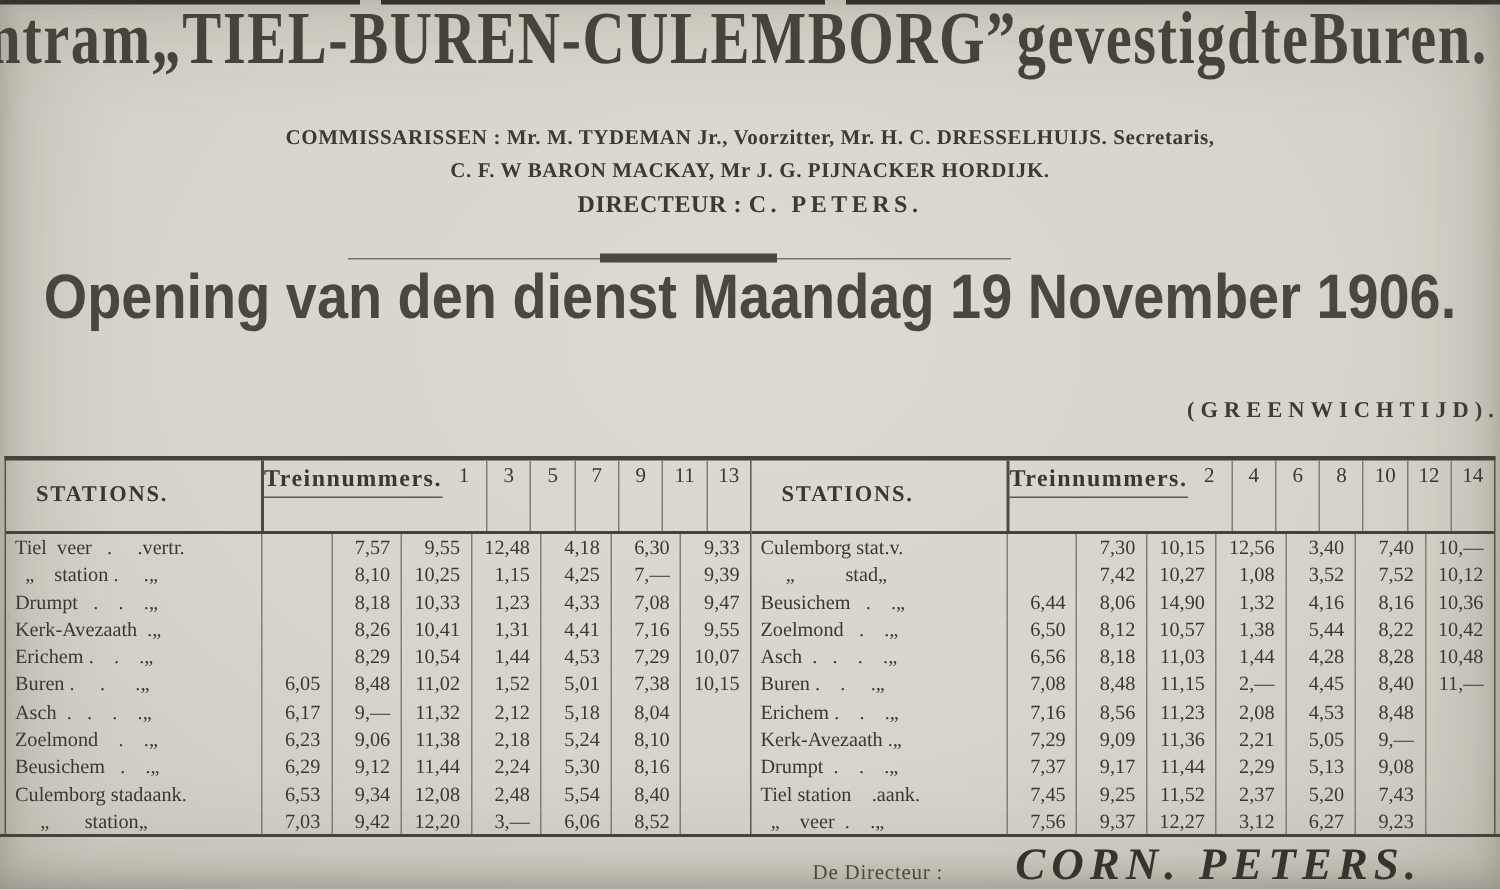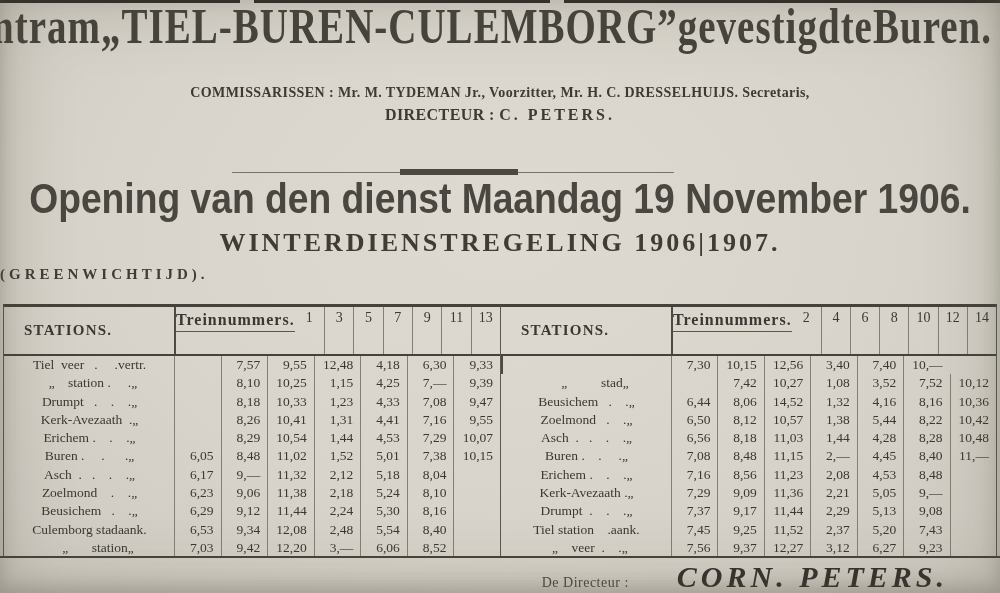--- a/index.html
+++ b/index.html
@@ -23,35 +23,35 @@
   .directeur-line{font-size:16px;line-height:22px;}
   .directeur-name{letter-spacing:3px;margin-top:36px;}
   
   .rule-opening{position:absolute;top:172px;left:232px;width:442px;height:1px;background:#76736a;}
   .rule-opening::after{content:"";position:absolute;left:168px;top:-3px;width:118px;height:6px;background:#4a4840;}
   .opening-headline{position:absolute;top:178px;left:0;width:100%;text-align:center;
     font-family:"Liberation Sans",sans-serif;font-weight:700;font-size:38px;color:#49473f;
     transform:scale(.98,1.1);letter-spacing:0;}
   .winter{position:absolute;top:228px;left:0;width:100%;text-align:center;font-weight:700;
     font-size:26px;letter-spacing:3px;color:#3e3c35;}
-  .greenwich{position:absolute;top:266px;left:0;width:100%;text-align:left;font-weight:700;
+  .greenwich{position:absolute;top:266px;left:0;width:100%;text-align:right;font-weight:700;
     font-size:15px;letter-spacing:4px;color:#3e3c35;}
   
   .tables{position:absolute;top:304px;left:3px;right:3px;display:flex;}
   .tt{width:50%;--stw:170px;border-top:3px solid #44423a;border-left:1.5px solid #5a574e;box-sizing:border-box;}
   .tt:last-child{border-right:1.5px solid #5a574e;}
   .thead{display:grid;grid-template-columns:var(--stw) 1fr;height:47px;border-bottom:2.5px solid #44423a;}
   .h-stations{display:flex;align-items:center;padding-left:20px;font-weight:700;font-size:15px;letter-spacing:1.2px;}
   .h-right{border-left:2px solid #4c4a42;display:flex;}
   .h-trein{height:24px;line-height:25px;text-align:center;font-weight:700;font-size:16px;letter-spacing:1px;border-bottom:1px solid #5a574e;}
   .h-nums{display:grid;grid-template-columns:repeat(7,1fr);flex:1;}
   .hnum{text-align:center;font-size:14px;line-height:21px;}
   .hnum + .hnum{border-left:1px solid #827f75;}
   .trow{display:grid;grid-template-columns:var(--stw) repeat(7,1fr);height:18.3px;font-size:13.5px;line-height:18.3px;}
-  .stcell{display:flex;justify-content:center;padding:0 5px 0 6px;white-space:pre;overflow:hidden;}
+  .stcell{display:flex;justify-content:flex-start;padding:0 5px 0 6px;white-space:pre;overflow:hidden;}
   .stname{white-space:pre;}
   .tcell{text-align:right;padding-right:7px;border-left:1px solid #827f75;font-variant-numeric:tabular-nums;}
   .trow .tcell:first-of-type{border-left:2px solid #4c4a42;}
   .bottom-rule{position:absolute;top:556px;left:0;width:100%;height:2px;background:#45433b;}
   
   .signature{position:absolute;top:560px;right:52px;display:flex;align-items:baseline;gap:16px;}
   .sig-label{font-size:14px;color:#4c4a42;letter-spacing:.5px;}
   .sig-name{font-style:italic;font-weight:700;font-size:30px;letter-spacing:4px;color:#34322c;margin-left:32px;}
 </style>
 </head>
@@ -63,29 +63,29 @@
   <div class="title-row">
     <span class="title-word">Stoomtram</span>
     <span class="title-word">„TIEL-BUREN-CULEMBORG”</span>
     <span class="title-word">gevestigd</span>
     <span class="title-word">te</span>
     <span class="title-word">Buren.</span>
   </div>
 
   <div class="board">
     <div class="board-line">COMMISSARISSEN :  Mr. M. TYDEMAN Jr., Voorzitter,  Mr. H. C. DRESSELHUIJS. Secretaris,</div>
+    <div class="board-line">C. F. W BARON MACKAY,  Mr J. G. PIJNACKER HORDIJK.</div>
     <div class="board-line directeur-line">
       <span>DIRECTEUR :</span>
       <span class="directeur-name">C. PETERS.</span>
     </div>
   </div>
 
   <div class="rule-opening"></div>
   <div class="opening-headline">Opening van den dienst Maandag 19 November 1906.</div>
-  <div class="winter">WINTERDIENSTREGELING  1906|1907.</div>
   <div class="greenwich">(GREENWICHTIJD).</div>
 
   <div class="tables">
     <div class="tt">
       <div class="thead">
         <div class="h-stations">STATIONS.</div>
         <div class="h-right">
           <div class="h-trein">Treinnummers.</div>
           <div class="h-nums">
               <div class="hnum">1</div>
@@ -222,20 +222,21 @@
               <div class="hnum">6</div>
               <div class="hnum">8</div>
               <div class="hnum">10</div>
               <div class="hnum">12</div>
               <div class="hnum">14</div>
             </div>
         </div>
       </div>
       <div class="tbody">
           <div class="trow">
+            <div class="stcell"><span class="stname">Culemborg stat.</span><span class="stsuf">v.</span></div>
             <div class="tcell"></div>
             <div class="tcell">7,30</div>
             <div class="tcell">10,15</div>
             <div class="tcell">12,56</div>
             <div class="tcell">3,40</div>
             <div class="tcell">7,40</div>
             <div class="tcell">10,—</div>
           </div>
           <div class="trow">
             <div class="stcell"><span class="stname">     „          stad</span><span class="stsuf">„</span></div>
@@ -244,21 +245,21 @@
             <div class="tcell">10,27</div>
             <div class="tcell">1,08</div>
             <div class="tcell">3,52</div>
             <div class="tcell">7,52</div>
             <div class="tcell">10,12</div>
           </div>
           <div class="trow">
             <div class="stcell"><span class="stname">Beusichem   .    .</span><span class="stsuf">„</span></div>
             <div class="tcell">6,44</div>
             <div class="tcell">8,06</div>
-            <div class="tcell">14,52</div>
+            <div class="tcell">14,90</div>
             <div class="tcell">1,32</div>
             <div class="tcell">4,16</div>
             <div class="tcell">8,16</div>
             <div class="tcell">10,36</div>
           </div>
           <div class="trow">
             <div class="stcell"><span class="stname">Zoelmond   .    .</span><span class="stsuf">„</span></div>
             <div class="tcell">6,50</div>
             <div class="tcell">8,12</div>
             <div class="tcell">10,57</div>

